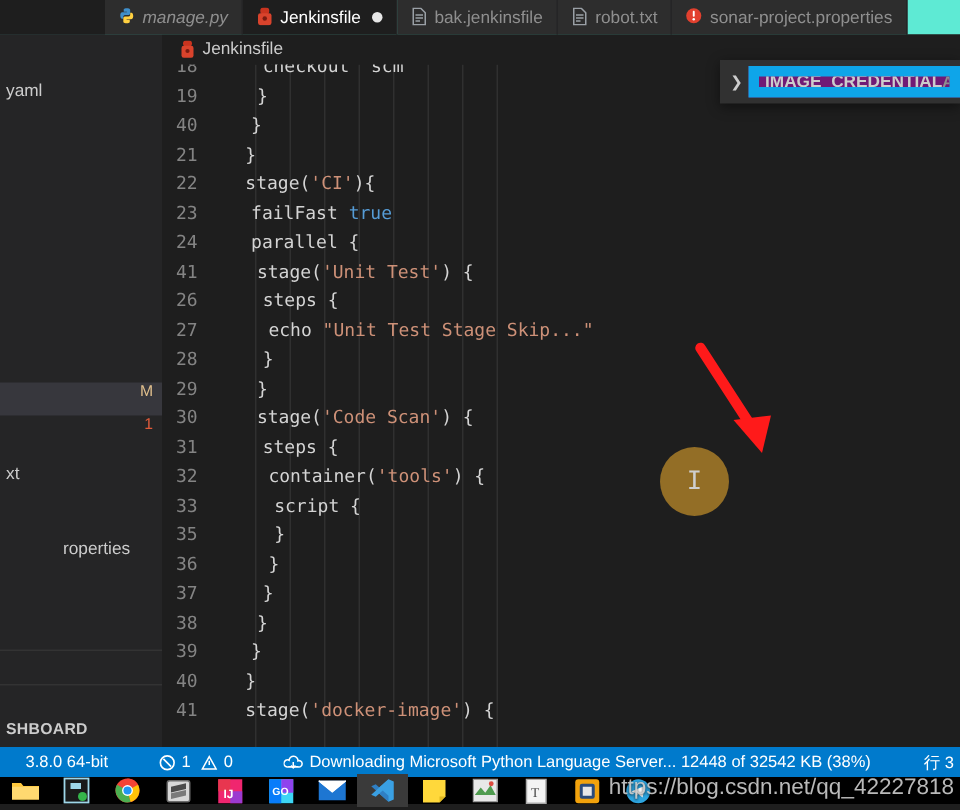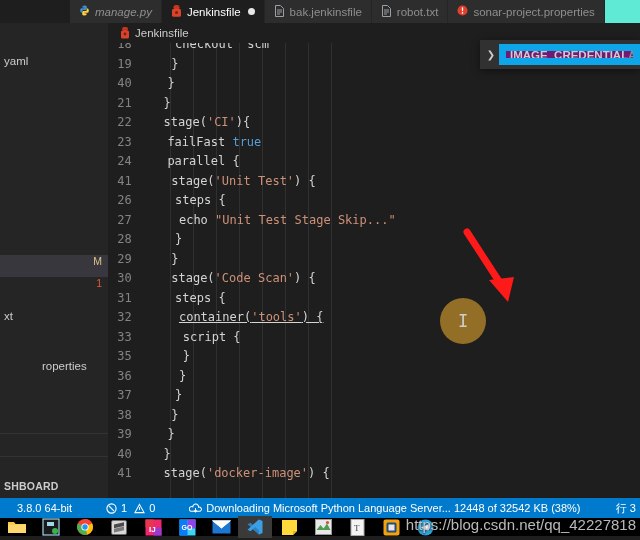--- a/index.html
+++ b/index.html
@@ -329,21 +329,21 @@
         <div class="line"><span class="ln">22</span><span class="code" style="padding-left: 11.55px;"><span class="s-fn">stage(</span><span class="s-str">'CI'</span><span class="s-punc">){</span></span></div>
         <div class="line"><span class="ln">23</span><span class="code" style="padding-left: 15.4px;"><span class="s-fn">failFast </span><span class="s-kw">true</span></span></div>
         <div class="line"><span class="ln">24</span><span class="code" style="padding-left: 15.4px;"><span class="s-fn">parallel {</span></span></div>
         <div class="line"><span class="ln">41</span><span class="code" style="padding-left: 19.25px;"><span class="s-fn">stage(</span><span class="s-str">'Unit Test'</span><span class="s-punc">) {</span></span></div>
         <div class="line"><span class="ln">26</span><span class="code" style="padding-left: 23.1px;"><span class="s-fn">steps {</span></span></div>
         <div class="line"><span class="ln">27</span><span class="code" style="padding-left: 26.95px;"><span class="s-fn">echo </span><span class="s-str">"Unit Test Stage Skip..."</span></span></div>
         <div class="line"><span class="ln">28</span><span class="code" style="padding-left: 23.1px;"><span class="s-punc">}</span></span></div>
         <div class="line"><span class="ln">29</span><span class="code" style="padding-left: 19.25px;"><span class="s-punc">}</span></span></div>
         <div class="line"><span class="ln">30</span><span class="code" style="padding-left: 19.25px;"><span class="s-fn">stage(</span><span class="s-str">'Code Scan'</span><span class="s-punc">) {</span></span></div>
         <div class="line"><span class="ln">31</span><span class="code" style="padding-left: 23.1px;"><span class="s-fn">steps {</span></span></div>
-        <div class="line"><span class="ln">32</span><span class="code" style="padding-left: 26.95px; text-decoration: underline;"><span class="s-fn">container(</span><span class="s-str">'tools'</span><span class="s-punc">) {</span></span></div>
+        <div class="line"><span class="ln">32</span><span class="code" style="padding-left: 26.95px;"><span class="s-fn">container(</span><span class="s-str">'tools'</span><span class="s-punc">) {</span></span></div>
         <div class="line"><span class="ln">33</span><span class="code" style="padding-left: 30.8px;"><span class="s-fn">script {</span></span></div>
         <div class="line"><span class="ln">35</span><span class="code" style="padding-left: 30.8px;"><span class="s-punc">}</span></span></div>
         <div class="line"><span class="ln">36</span><span class="code" style="padding-left: 26.95px;"><span class="s-punc">}</span></span></div>
         <div class="line"><span class="ln">37</span><span class="code" style="padding-left: 23.1px;"><span class="s-punc">}</span></span></div>
         <div class="line"><span class="ln">38</span><span class="code" style="padding-left: 19.25px;"><span class="s-punc">}</span></span></div>
         <div class="line"><span class="ln">39</span><span class="code" style="padding-left: 15.4px;"><span class="s-punc">}</span></span></div>
         <div class="line"><span class="ln">40</span><span class="code" style="padding-left: 11.55px;"><span class="s-punc">}</span></span></div>
         <div class="line"><span class="ln">41</span><span class="code" style="padding-left: 11.55px;"><span class="s-fn">stage(</span><span class="s-str">'docker-image'</span><span class="s-punc">) {</span></span></div>
       </div>
   </div>

